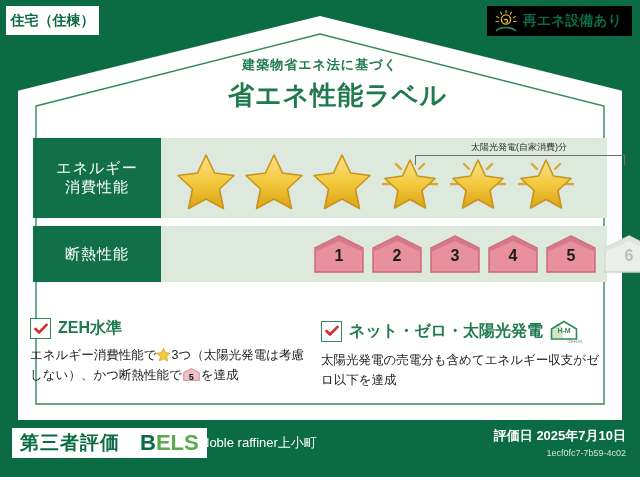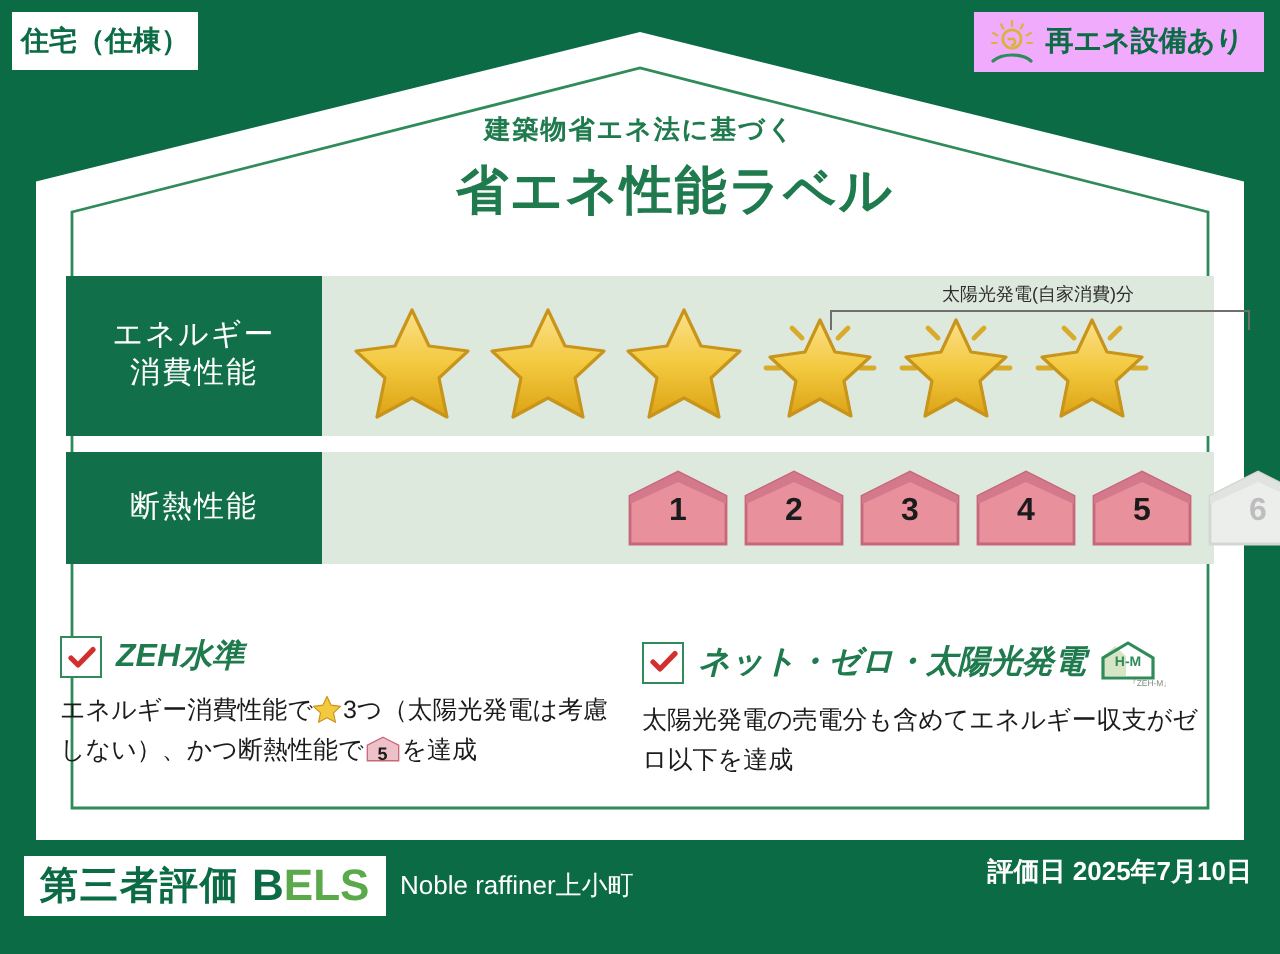--- a/index.html
+++ b/index.html
@@ -24,21 +24,21 @@
     display:flex;align-items:center;justify-content:center;
     color:#0b6b45;font-weight:bold;font-size:14px;
     letter-spacing:0px;
     z-index:6;
   }
 
   
   .re-badge{
     position:absolute;right:8px;top:6px;
     height:30px;
-    background:#f0abfc;
+    background:#000000;
     display:flex;align-items:center;
     padding:0 10px 0 6px;
     z-index:6;
     margin-left:38px;
   }
   .re-badge .sun-ico{
     width:26px;height:24px;margin-right:4px;flex:0 0 auto;
   }
   .re-badge .re-txt{
     color:#0b6b45;font-weight:bold;font-size:14px;white-space:nowrap;
@@ -147,21 +147,20 @@
   .crit-head{display:flex;align-items:center;margin-bottom:6px;}
   .chk{
     width:19px;height:19px;flex:0 0 auto;margin-right:7px;
     border:1.5px solid #2f8b5a;background:#fff;
     display:flex;align-items:center;justify-content:center;
   }
   .chk svg{display:block;}
   .crit-title{
     color:#1f7a4d;font-size:16px;font-weight:bold;letter-spacing:0px;
     white-space:nowrap;
-    font-style:italic;
   }
   .zehm-logo{width:38px;height:26px;margin-left:2px;flex:0 0 auto;}
   .crit-body{
     font-size:12.5px;color:#1b1b1b;line-height:1.62;
   }
   .inline-star{
     display:inline-block;vertical-align:-3px;width:15px;height:15px;
   }
   .inline-badge{
     display:inline-block;vertical-align:-3px;
@@ -177,21 +176,21 @@
   .bottom{
     position:absolute;left:0;bottom:0;width:640px;height:57px;
     z-index:5;
   }
   .bels-box{
     position:absolute;left:12px;top:8px;height:30px;
     background:#ffffff;display:flex;align-items:center;
     padding:0 8px;
   }
   .bels-jp{color:#0b6b45;font-weight:bold;font-size:19px;letter-spacing:1px;}
-  .bels-en{font-weight:bold;font-size:22px;margin-left:6px;letter-spacing:0px;}
+  .bels-en{font-weight:bold;font-size:22px;margin-left:20px;letter-spacing:0px;}
   .bels-en .b1{color:#0b6b45;}
   .bels-en .b2{color:#5aa94a;}
   .bldg-name{
     position:absolute;left:200px;top:14px;
     color:#ffffff;font-size:13px;white-space:nowrap;
   }
   .eval{
     position:absolute;right:14px;top:7px;text-align:right;
   }
   .eval-date{color:#ffffff;font-size:13px;font-weight:bold;}
@@ -416,16 +415,17 @@
   </div>
 
   <div class="bottom">
     <div class="bels-box">
       <span class="bels-jp">第三者評価</span>
       <span class="bels-en"><span class="b1">B</span><span class="b2">ELS</span></span>
     </div>
     <div class="bldg-name">Noble raffiner上小町</div>
     <div class="eval">
       <div class="eval-date"><span>評価日</span> <span>2025年7月10日</span></div>
+      <div class="eval-id">1ecf0fc7-7b59-4c02</div>
     </div>
   </div>
 
 </div>
 
 </body></html>

